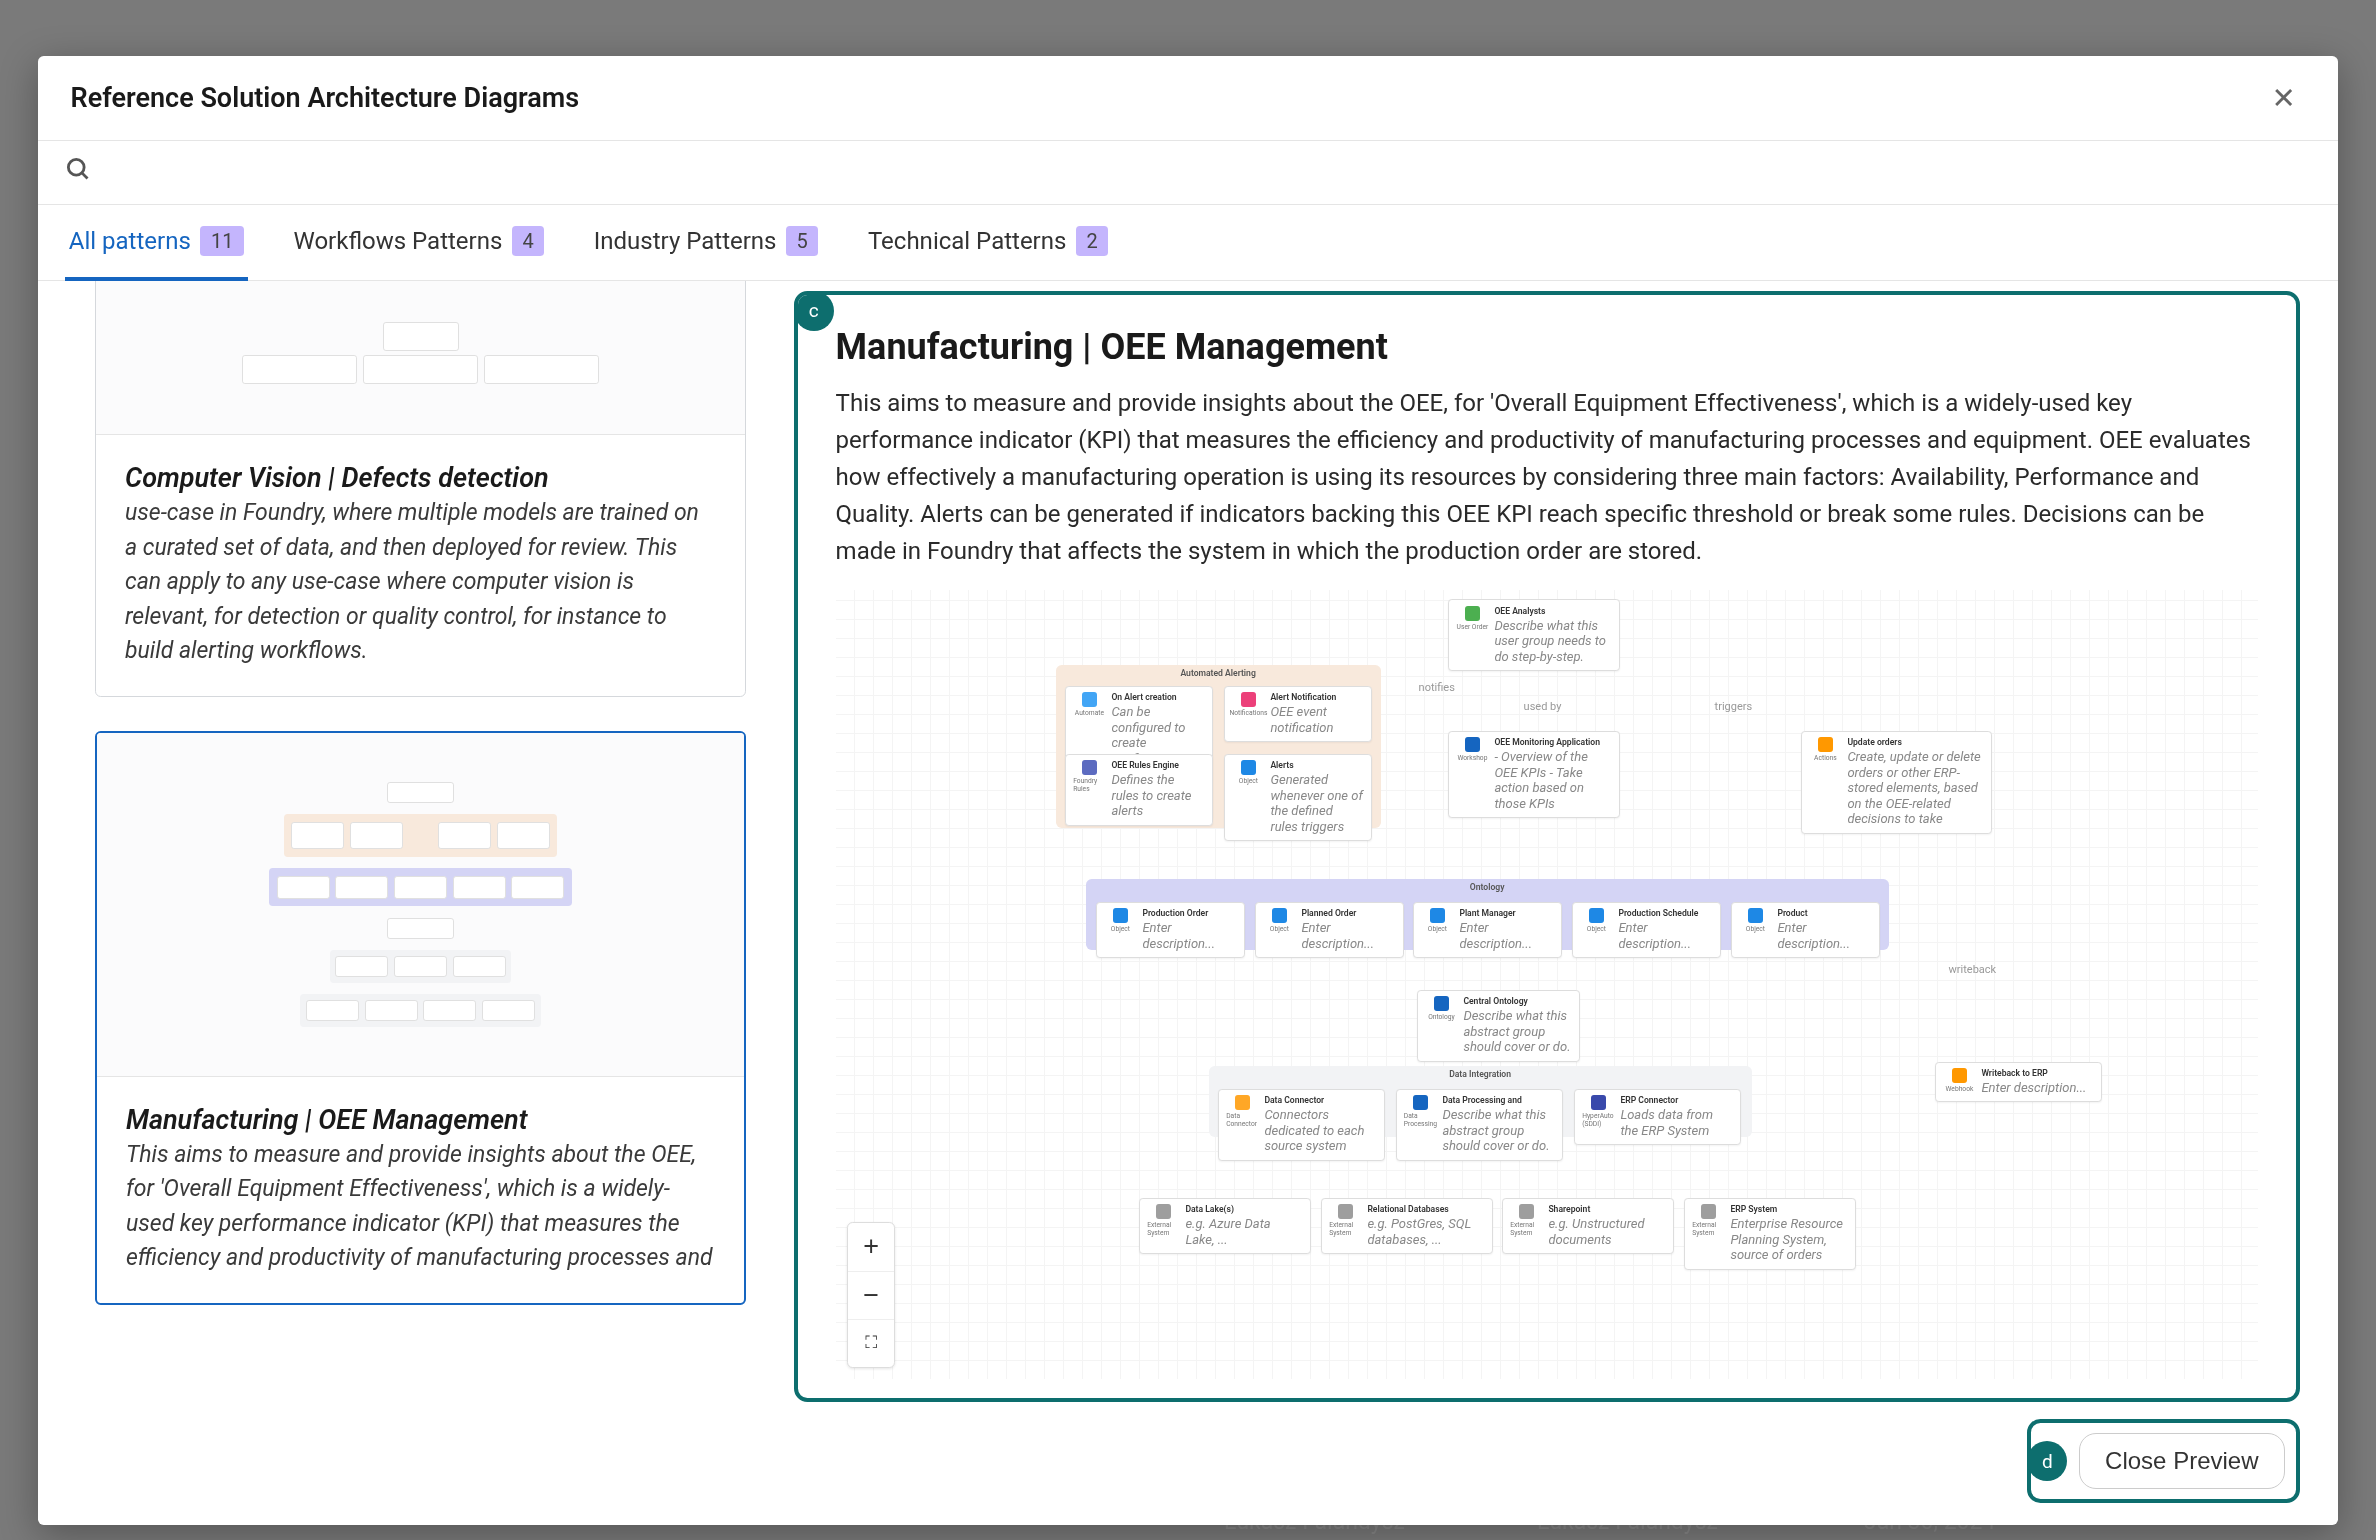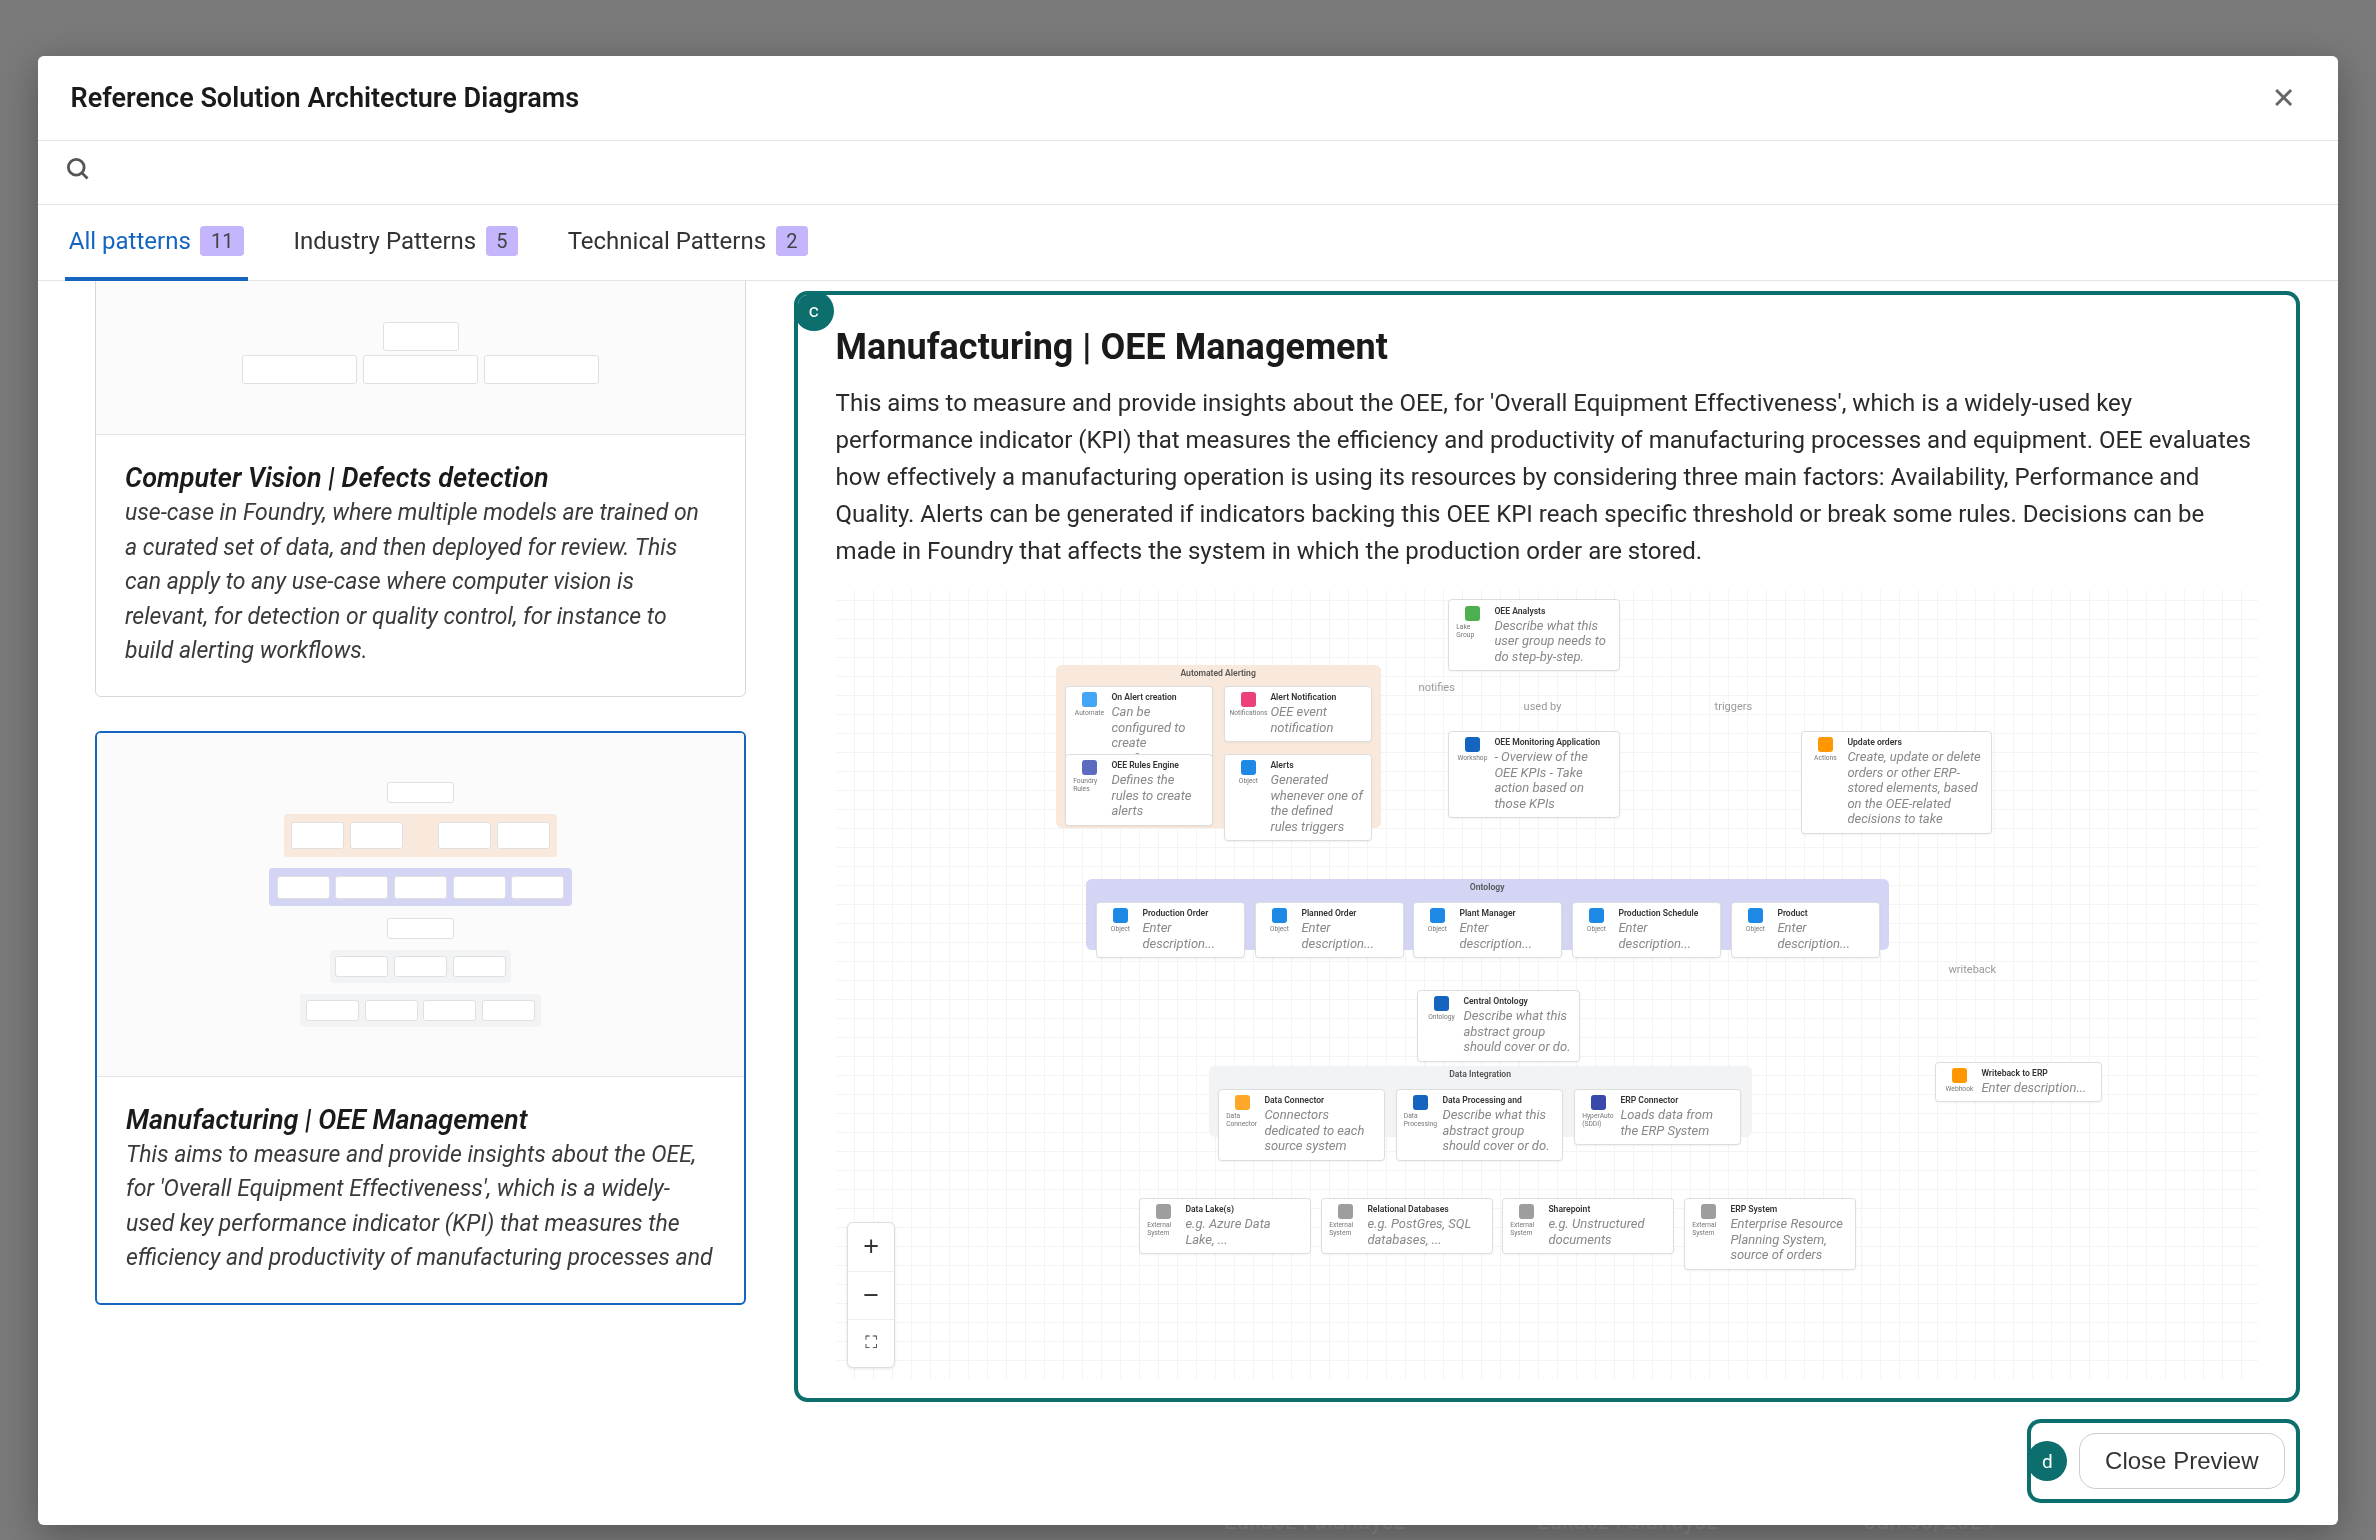--- a/index.html
+++ b/index.html
@@ -371,20 +371,24 @@
           <circle cx="10" cy="10" r="7"></circle>
           <line x1="20" y1="20" x2="15" y2="15"></line>
         </svg>
     </span>
   </div>
 
   <div class="tabs-row">
     <div class="tab active">
       <span>All patterns</span>
       <span class="tab-badge">11</span>
+    </div>
+    <div class="tab">
+      <span>Workflows Patterns</span>
+      <span class="tab-badge">4</span>
     </div>
     <div class="tab">
       <span>Industry Patterns</span>
       <span class="tab-badge">5</span>
     </div>
     <div class="tab">
       <span>Technical Patterns</span>
       <span class="tab-badge">2</span>
     </div>
   </div>
@@ -453,21 +457,21 @@
       <div class="detail-box">
         <div class="badge-c">c</div>
         <div class="detail-title">Manufacturing | OEE Management</div>
         <div class="detail-desc">This aims to measure and provide insights about the OEE, for 'Overall Equipment Effectiveness', which is a widely-used key performance indicator (KPI) that measures the efficiency and productivity of manufacturing processes and equipment. OEE evaluates how effectively a manufacturing operation is using its resources by considering three main factors: Availability, Performance and Quality. Alerts can be generated if indicators backing this OEE KPI reach specific threshold or break some rules. Decisions can be made in Foundry that affects the system in which the production order are stored.</div>
 
         <div class="diagram-area">
 
           <div class="dnode" style="left:612px; top:9.6px; width:172px;">
             <div class="icon-col">
                 <div class="icon-box" style="background:#4caf50;"></div>
-                <span>Lake Group</span>
+                <span>User Order</span>
               </div>
             <div class="content-col">
                 <div class="node-title">OEE Analysts</div>
                 <div class="node-sub">Describe what this user group needs to do step-by-step.</div>
               </div>
           </div>
 
           <div class="dlabel" style="left:583px; top:91px;">notifies</div>
           <div class="dlabel" style="left:688px; top:110px;">used by</div>
           <div class="dlabel" style="left:879px; top:110px;">triggers</div>

